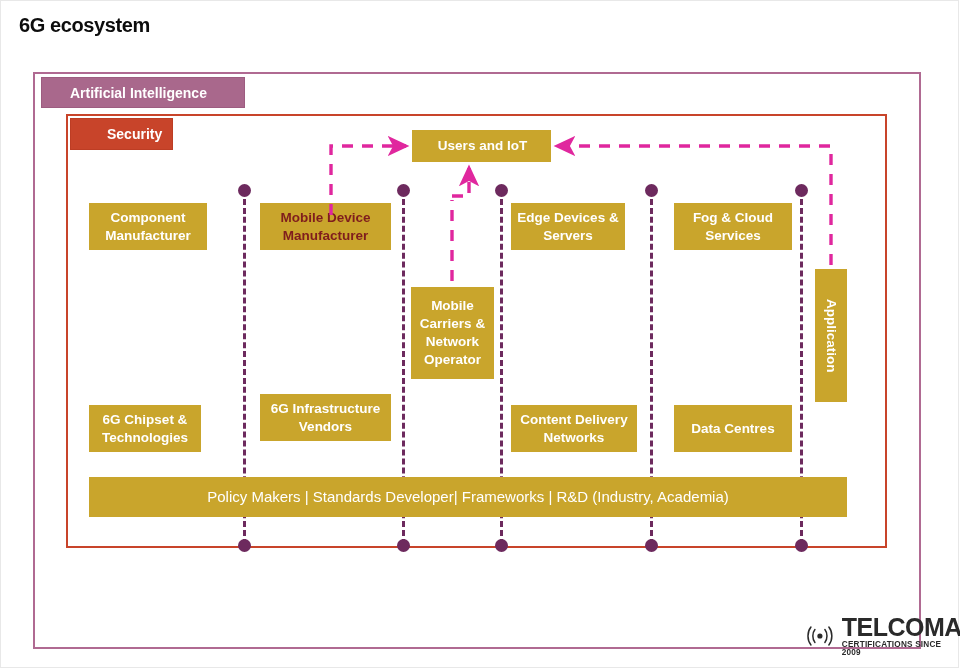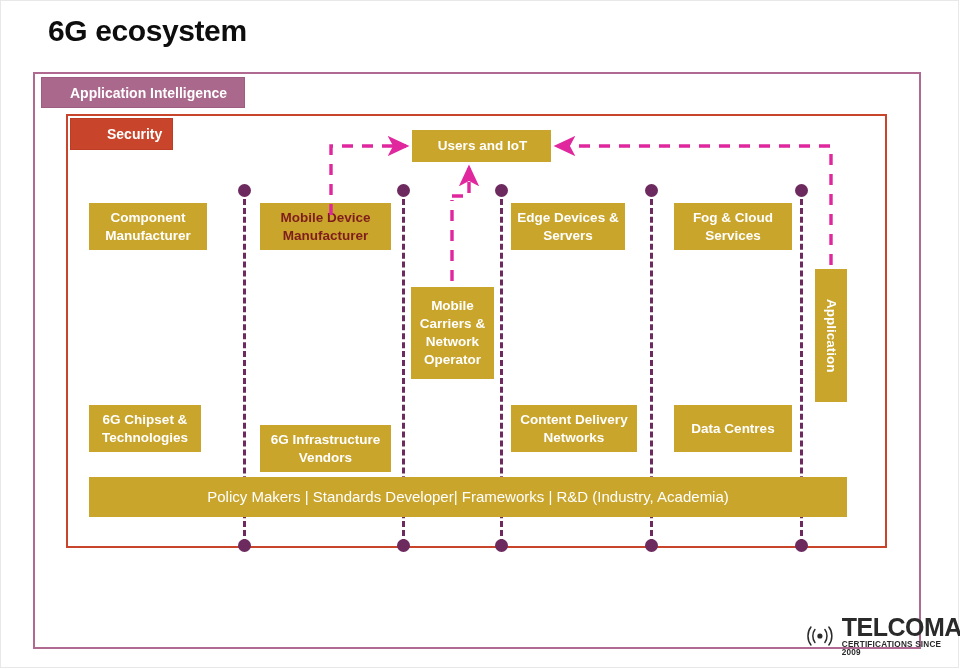--- a/index.html
+++ b/index.html
@@ -20,23 +20,23 @@
   #slide-edge {
     position: absolute;
     left: 0; top: 0;
     width: 959px; height: 668px;
     border: 1px solid #e8e8e8;
     box-sizing: border-box;
     pointer-events: none;
   }
   .title {
     position: absolute;
-    left: 48px;
+    left: 19px;
     top: 14px;
-    font-size: 30px;
+    font-size: 20px;
     font-weight: 700;
     color: #0d0d0d;
     letter-spacing: -0.4px;
     white-space: nowrap;
   }
   
   .frame-ai {
     position: absolute;
     left: 33px;
     top: 72px;
@@ -166,21 +166,21 @@
 
 <div id="slide">
 
   <div id="slide-edge"></div>
 
   <div class="title">6G ecosystem</div>
 
   <div class="frame-ai"></div>
   <div class="frame-sec"></div>
 
-  <div class="chip chip-ai">Application Intelligence</div>
+  <div class="chip chip-ai">Artificial Intelligence</div>
   <div class="chip chip-sec">Security</div>
 
   <div id="lifeline-layer">
       <div class="lifeline" style="left: 243px; top: 190px; height: 355px;"></div>
       <div class="lifedot" style="left: 238px; top: 184px;"></div>
       <div class="lifedot" style="left: 238px; top: 539px;"></div>
       <div class="lifeline" style="left: 402px; top: 190px; height: 355px;"></div>
       <div class="lifedot" style="left: 397px; top: 184px;"></div>
       <div class="lifedot" style="left: 397px; top: 539px;"></div>
       <div class="lifeline" style="left: 500px; top: 190px; height: 355px;"></div>
@@ -196,21 +196,21 @@
 
   <div id="node-layer">
       <div class="node" style="left: 412px; top: 130px; width: 139px; height: 32px; background: rgb(201, 165, 44); color: rgb(255, 255, 255); padding-left: 8px;">Users and IoT</div>
       <div class="node" style="left: 89px; top: 203px; width: 118px; height: 47px; background: rgb(201, 165, 44); color: rgb(255, 255, 255);">Component Manufacturer</div>
       <div class="node" style="left: 260px; top: 203px; width: 131px; height: 47px; background: rgb(201, 165, 44); color: #7f1d1d;">Mobile Device Manufacturer</div>
       <div class="node" style="left: 511px; top: 203px; width: 114px; height: 47px; background: rgb(201, 165, 44); color: rgb(255, 255, 255);">Edge Devices &amp; Servers</div>
       <div class="node" style="left: 674px; top: 203px; width: 118px; height: 47px; background: rgb(201, 165, 44); color: rgb(255, 255, 255);">Fog &amp; Cloud Services</div>
       <div class="node" style="left: 411px; top: 287px; width: 83px; height: 92px; background: rgb(201, 165, 44); color: rgb(255, 255, 255);">Mobile Carriers &amp; Network Operator</div>
       <div class="node vertical" style="left: 815px; top: 269px; width: 32px; height: 133px; background: rgb(201, 165, 44); color: rgb(255, 255, 255);">Application</div>
       <div class="node" style="left: 89px; top: 405px; width: 112px; height: 47px; background: rgb(201, 165, 44); color: rgb(255, 255, 255);">6G Chipset &amp; Technologies</div>
-      <div class="node" style="left: 260px; top: 425px; width: 131px; height: 47px; background: rgb(201, 165, 44); color: rgb(255, 255, 255);">6G Infrastructure Vendors</div>
+      <div class="node" style="left: 260px; top: 394px; width: 131px; height: 47px; background: rgb(201, 165, 44); color: rgb(255, 255, 255);">6G Infrastructure Vendors</div>
       <div class="node" style="left: 511px; top: 405px; width: 126px; height: 47px; background: rgb(201, 165, 44); color: rgb(255, 255, 255);">Content Delivery Networks</div>
       <div class="node" style="left: 674px; top: 405px; width: 118px; height: 47px; background: rgb(201, 165, 44); color: rgb(255, 255, 255);">Data Centres</div>
       <div class="node bar" style="left: 89px; top: 477px; width: 758px; height: 40px; background: rgb(201, 165, 44); color: rgb(255, 255, 255);">Policy Makers | Standards Developer| Frameworks | R&amp;D (Industry, Academia)</div>
     </div>
 
   <svg id="arrows" viewBox="0 0 960 669">
     <defs>
       <marker id="ah" markerWidth="7" markerHeight="7" refX="5.4" refY="3" orient="auto">
         <path d="M0,0 L6.4,3 L0,6 L1.6,3 Z" fill="#e0279e"></path>
       </marker>

